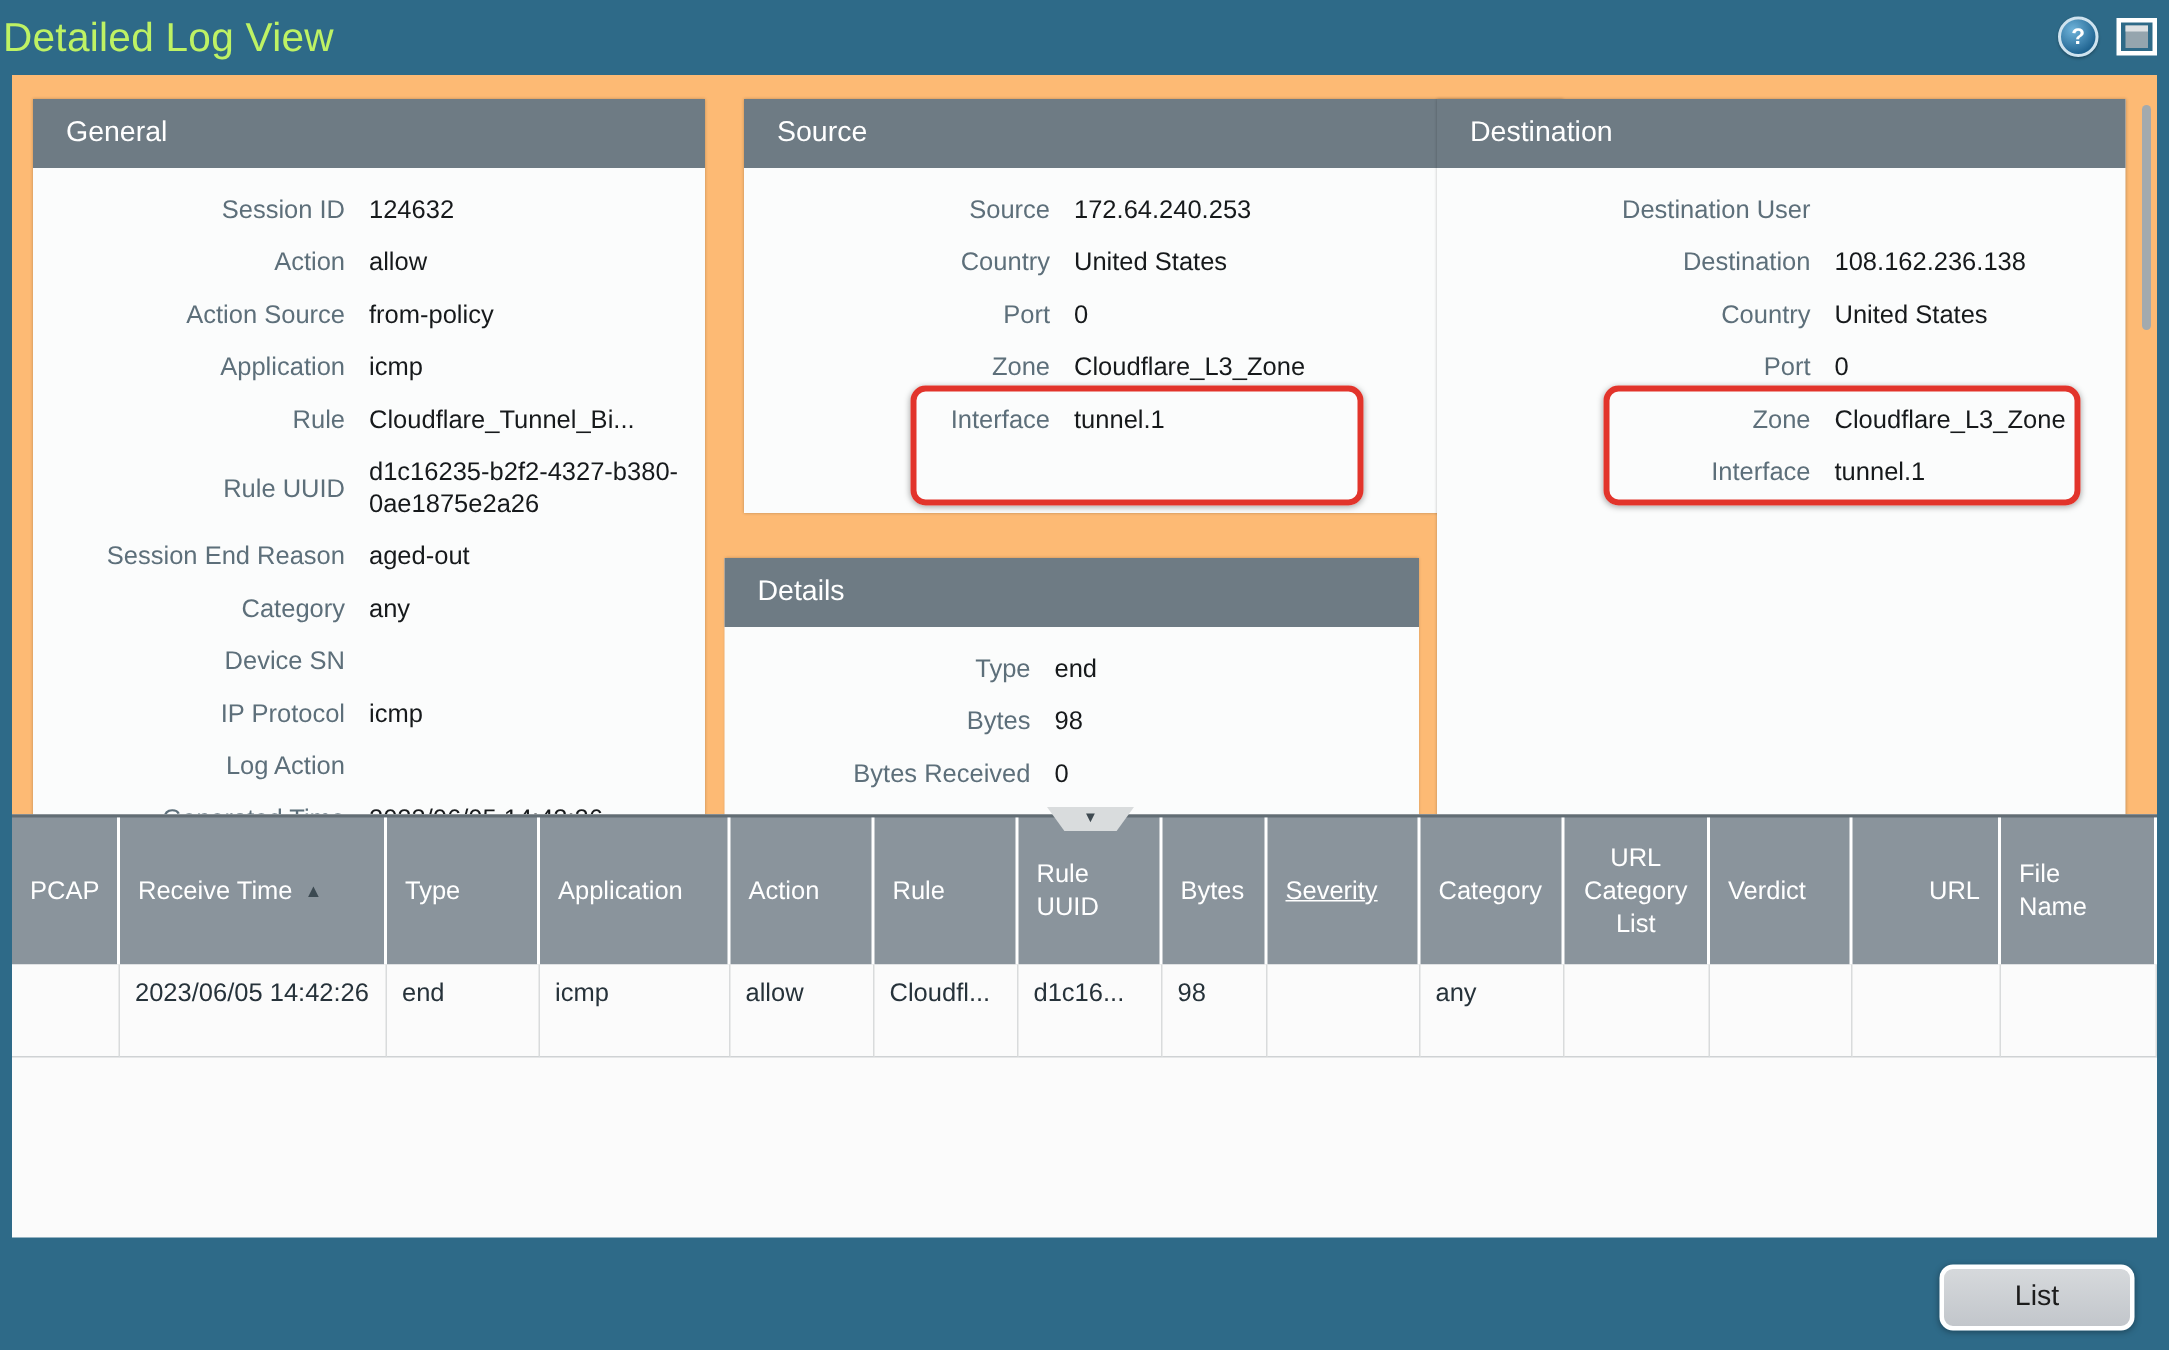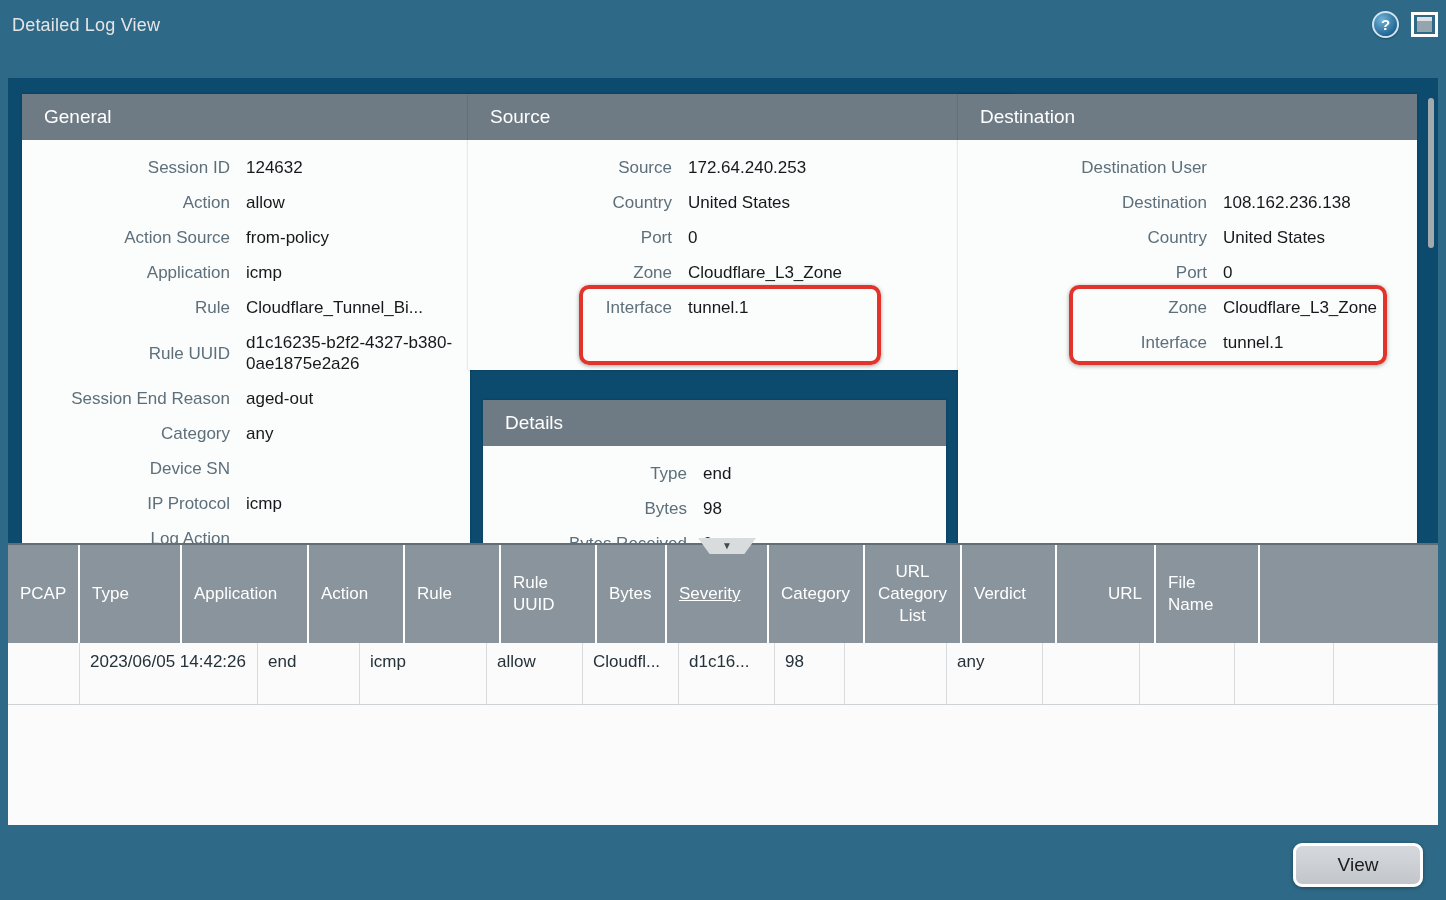--- a/index.html
+++ b/index.html
@@ -1,40 +1,40 @@
 <!DOCTYPE html>
 <html><head>
 <meta charset="utf-8">
 <style>
   html,body{margin:0;padding:0;}
   body{font-family:"Liberation Sans",sans-serif;}
   .app{position:relative;width:1446px;height:900px;background:#2e6a88;overflow:hidden;}
 
   
   .titlebar{position:absolute;left:0;top:0;width:100%;height:50px;display:flex;align-items:center;}
-  .title{color:#e5e5e5;font-size:18px;padding-left:12px;letter-spacing:.2px;}
+  .title{color:#bef264;font-size:27px;padding-left:2px;letter-spacing:.2px;}
   .titlebar-icons{position:absolute;right:8px;top:11px;display:flex;gap:12px;align-items:center;}
   .help-icon{width:27px;height:27px;border-radius:50%;border:2px solid #cfe3ef;box-sizing:border-box;
     background:radial-gradient(circle at 35% 30%, #6fb3da, #1f6390 75%);color:#fff;font-weight:bold;
     font-size:15px;display:flex;align-items:center;justify-content:center;box-shadow:0 1px 2px rgba(0,0,0,.3);cursor:pointer;}
   .restore-icon{width:27px;height:25px;border:3px solid #fff;box-sizing:border-box;background:#2e6a88;
     display:flex;align-items:center;justify-content:center;cursor:pointer;}
   .restore-inner{width:15px;height:11px;background:#95a5ae;border-top:4px solid #dde1e3;box-sizing:content-box;}
 
   
-  .content{position:absolute;left:8px;top:50px;width:1430px;height:493px;background:#0c4a6e;overflow:hidden;margin-top:28px;}
+  .content{position:absolute;left:8px;top:50px;width:1430px;height:493px;background:#fdba74;overflow:hidden;}
   .panel{position:absolute;background:#fbfcfc;box-shadow:0 0 2px rgba(0,0,0,.25);}
   .panel-header{height:46px;background:#6e7b84;color:#fff;font-size:19px;display:flex;align-items:center;padding-left:22px;}
   .panel-body{padding-top:10px;}
   .prow{display:flex;align-items:center;font-size:17px;line-height:21px;padding:7px 0;}
   .lbl{color:#5d6f7a;text-align:right;flex:none;}
   .val{color:#16191b;padding-left:16px;flex:1;word-break:break-word;}
   .panel.general{left:14px;top:16px;width:448px;height:620px;}
   .panel.general .lbl{width:208px;}
-  .panel.source{left:460px;top:16px;width:546px;height:276px;}
+  .panel.source{left:488px;top:16px;width:546px;height:276px;}
   .panel.source .lbl{width:204px;}
   .panel.details{left:475px;top:322px;width:463px;height:300px;}
   .panel.details .lbl{width:204px;}
   .panel.destination{left:950px;top:16px;width:459px;height:620px;}
   .panel.destination .lbl{width:205px;padding-left:44px;}
 
   .hl-box{position:absolute;border:4px solid #e2342b;border-radius:10px;box-sizing:border-box;
     box-shadow:0 1px 4px rgba(0,0,0,.35);pointer-events:none;}
   .panel.source .hl-box{left:111px;top:191px;width:302px;height:80px;}
   .panel.destination .hl-box{left:111px;top:191px;width:318px;height:80px;}
@@ -228,20 +228,24 @@
   </div>
 
   <div class="collapse-handle">
     <span class="collapse-tri">▼</span>
   </div>
 
   <div class="logtable">
     <div class="thead">
       <div class="th c0">
           <span>PCAP</span>
+        </div>
+      <div class="th c1">
+          <span>Receive Time</span>
+          <span class="sort">▲</span>
         </div>
       <div class="th c2">
           <span>Type</span>
         </div>
       <div class="th c3">
           <span>Application</span>
         </div>
       <div class="th c4">
           <span>Action</span>
         </div>
@@ -284,14 +288,14 @@
       <div class="td c7">98</div>
       <div class="td c8"></div>
       <div class="td c9">any</div>
       <div class="td c10"></div>
       <div class="td c11"></div>
       <div class="td c12"></div>
       <div class="td c13"></div>
     </div>
   </div>
 
-  <button class="close-btn">View</button>
+  <button class="close-btn">List</button>
 </div>
 
 </body></html>

